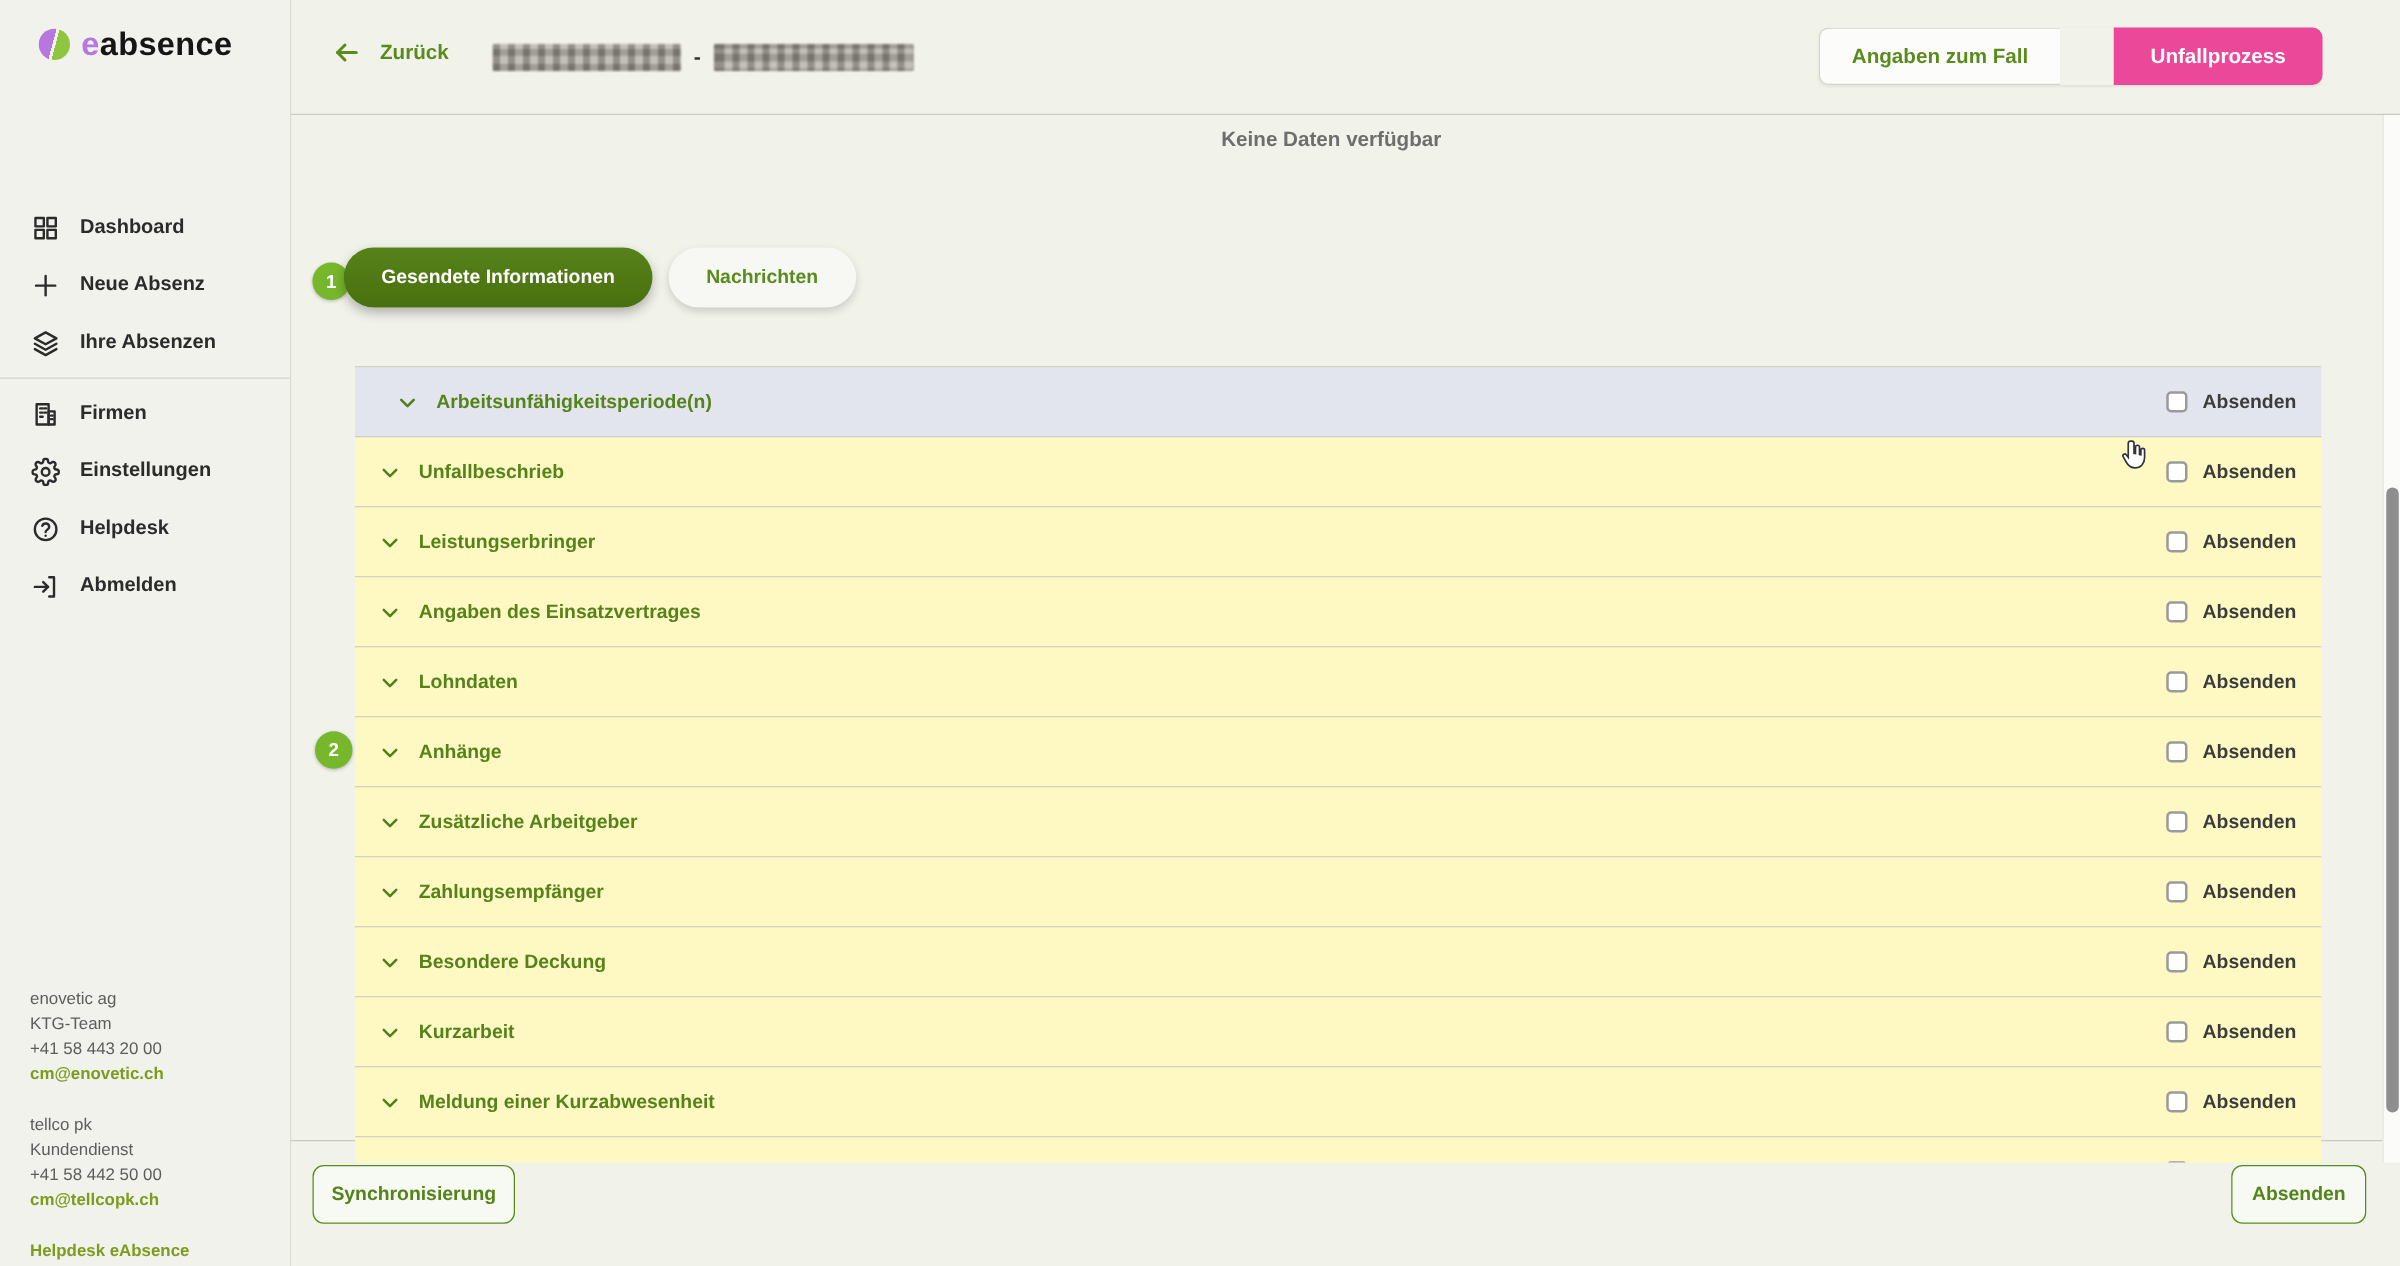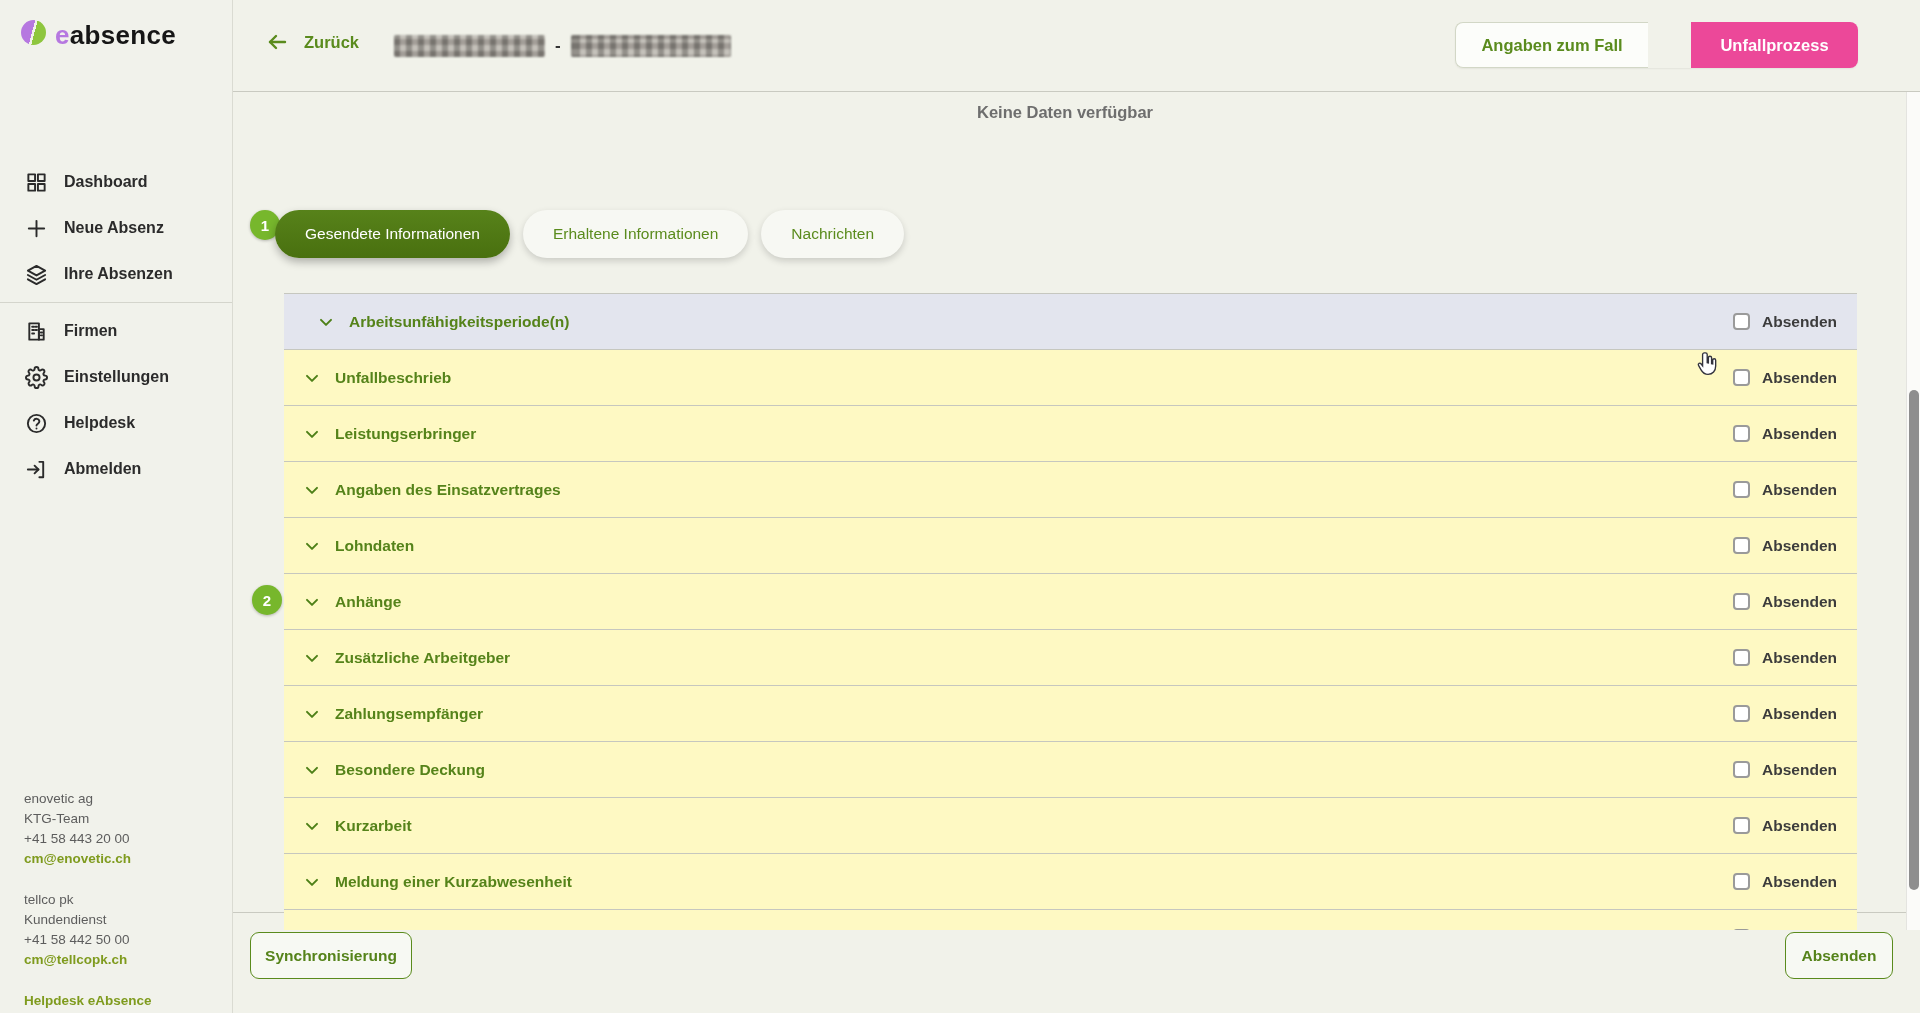--- a/index.html
+++ b/index.html
@@ -3,21 +3,21 @@
 <meta charset="utf-8">
 <style>
   * { margin:0; padding:0; box-sizing:border-box; }
   html,body { width:1920px; height:1013px; overflow:hidden; }
   body { font-family:"Liberation Sans", sans-serif; }
   .screen { position:relative; width:1920px; height:1013px; background:#f1f2ea; }
 
   
   .sidebar { position:absolute; left:0; top:0; width:233px; height:1013px;
              background:#f1f2eb; border-right:1px solid #dadbd2; }
-  .logo { position:absolute; left:21px; top:20px; display:flex; align-items:flex-start; gap:9px; }
+  .logo { position:absolute; left:31px; top:20px; display:flex; align-items:center; gap:9px; }
   .logo-mark { width:25px; height:25px; border-radius:50%;
                background:linear-gradient(105deg,#b678e0 0 45%,#f1f2eb 45% 53%,#8ec63e 53% 100%); }
   .logo-text { font-size:26px; font-weight:700; color:#161616; letter-spacing:.3px; }
   .logo-text .accent { color:#b678e0; }
 
   .nav { position:absolute; top:159px; left:0; width:100%; }
   .nav-item { display:flex; align-items:center; gap:16px; height:46px; padding:0 25px;
               color:#2b2b2b; font-size:16px; font-weight:700; cursor:pointer; }
   .nav-item .icon-slot { width:23px; height:23px; display:flex; align-items:center; justify-content:center; }
   .nav-item svg { width:23px; height:23px; stroke:#2b2b2b; fill:none;
@@ -60,22 +60,22 @@
                    font-size:16.5px; font-weight:700; color:#6e6e6e; }
 
   .badge { position:absolute; width:30px; height:30px; border-radius:50%; background:#77b72c;
            color:#fff; font-size:15px; font-weight:700; display:flex; align-items:center;
            justify-content:center; box-shadow:0 1px 3px rgba(0,0,0,.25); z-index:1; }
   .badge-1 { left:17px; top:118px; }
   .badge-2 { left:19px; top:493px; }
 
   .tabs { position:absolute; left:42px; top:106px; display:flex; gap:13px; z-index:2; }
   .tab { height:48px; border-radius:24px; display:flex; align-items:center; padding:0 30px;
-         font-size:15.5px; font-weight:400; color:#5a8b1d; background:#f7f8f3;
-         box-shadow:0 3px 7px rgba(0,0,0,.16); cursor:pointer; white-space:nowrap;margin-top:12px; }
+         font-size:15.5px; font-weight:700; color:#5a8b1d; background:#f7f8f3;
+         box-shadow:0 3px 7px rgba(0,0,0,.16); cursor:pointer; white-space:nowrap; }
   .tab.active { background:linear-gradient(180deg,#57821a,#49700f); color:#fff;
                 box-shadow:0 4px 9px rgba(0,0,0,.28); }
 
   .section-list { position:absolute; left:51px; top:201px; width:1573px;
                   border-top:1px solid #c6c7bf; z-index:2; }
   .section-row { height:56px; display:flex; align-items:center; background:#fef9c3;
                  border-bottom:1px solid #c6c7bf; padding:0 20px 0 18px; cursor:pointer; }
   .section-row.highlighted { background:#e3e5ee;padding-left:32px; }
   .chevron { width:20px; height:20px; display:flex; align-items:center; justify-content:center; }
   .chevron svg { width:20px; height:20px; stroke:#4e8018; fill:none; stroke-width:2.4;
@@ -230,21 +230,20 @@
   </header>
 
   <main class="content">
     <div class="empty-message">Keine Daten verfügbar</div>
 
     <div class="badge badge-1">1</div>
     <div class="badge badge-2">2</div>
 
     <div class="tabs">
         <div class="tab active">Gesendete Informationen</div>
-        <div class="tab">Erhaltene Informationen</div>
         <div class="tab">Nachrichten</div>
       </div>
 
     <div class="section-list">
         <div class="section-row highlighted">
     <span class="chevron">
       <svg viewBox="0 0 24 24">
               <polyline points="6 9.5 12 15.5 18 9.5"></polyline>
             </svg>
     </span>

